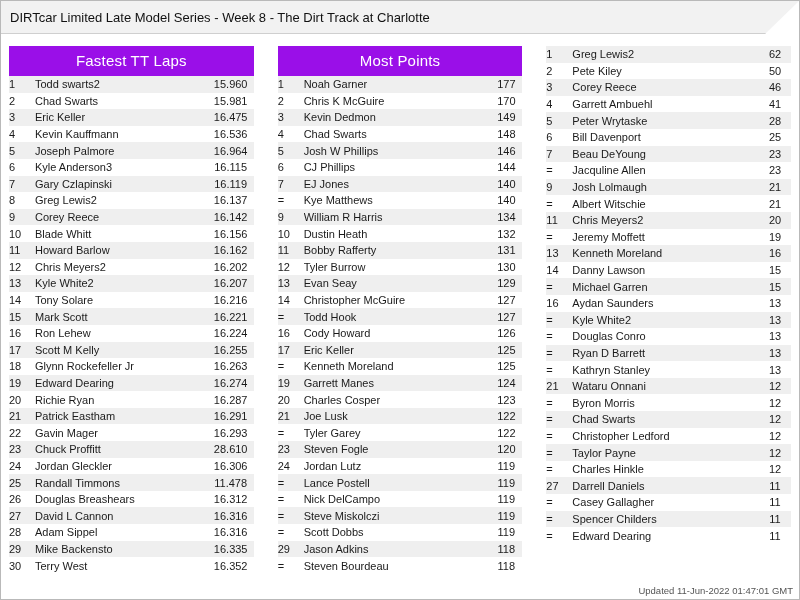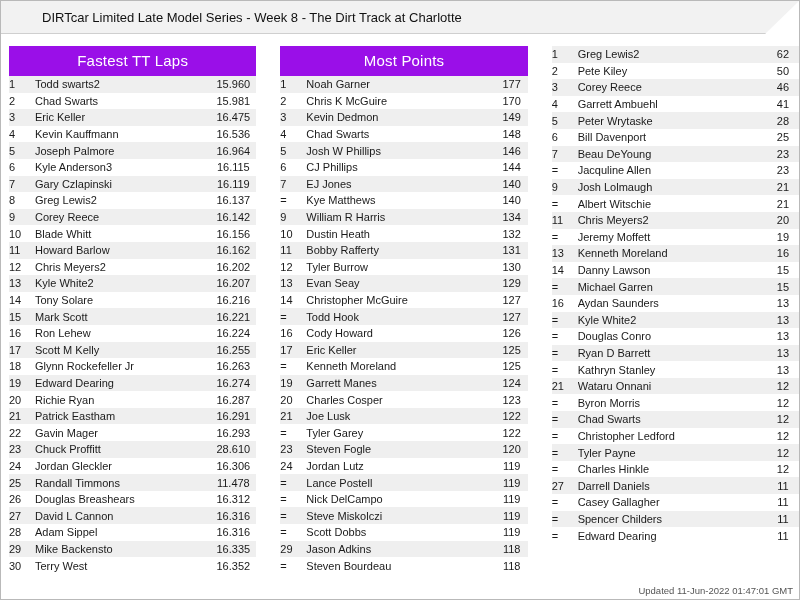--- a/index.html
+++ b/index.html
@@ -23,41 +23,40 @@
     background: #f2f2f2;
     border-bottom: 1px solid #cfcfcf;
     display: flex;
     align-items: center;
   }
   .titlebar .title-text {
     font-size: 13px;
     color: #111;
     padding-left: 9px;
     white-space: nowrap;
-    margin-left: 32px;
   }
   .titlebar .fold {
     position: absolute;
     right: 0; top: 0;
     width: 34px; height: 33px;
     background: #ffffff;
     border-left: 1px solid #cfcfcf;
   }
   .titlebar .fold::after {
     content: "";
     position: absolute;
     right: 0; top: 0;
     width: 0; height: 0;
     border-left: 34px solid #f2f2f2;
     border-bottom: 33px solid transparent;
   }
   
   .columns {
     display: flex;
-    padding: 12px 0 0 8px;
+    padding: 12px 8px 0 8px;
     gap: 24px;
     align-items: flex-start;
   }
   .col { flex: 1 1 0; min-width: 0; }
   .col-header {
     background: #9a0fe8;
     color: #ffffff;
     text-align: center;
     font-size: 15px;
     padding: 6px 0 7px 0;
@@ -538,21 +537,21 @@
               <td class="name">Chad Swarts</td>
               <td class="val2">12</td>
             </tr>
             <tr>
               <td class="rank">=</td>
               <td class="name">Christopher Ledford</td>
               <td class="val2">12</td>
             </tr>
             <tr class="alt">
               <td class="rank">=</td>
-              <td class="name">Tyler Payne</td>
+              <td class="name">Taylor Payne</td>
               <td class="val2">12</td>
             </tr>
             <tr>
               <td class="rank">=</td>
               <td class="name">Charles Hinkle</td>
               <td class="val2">12</td>
             </tr>
             <tr class="alt">
               <td class="rank">27</td>
               <td class="name">Darrell Daniels</td>

